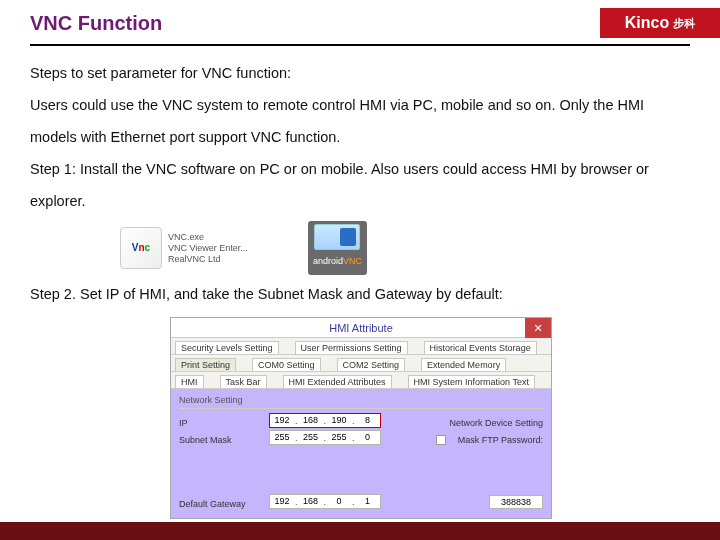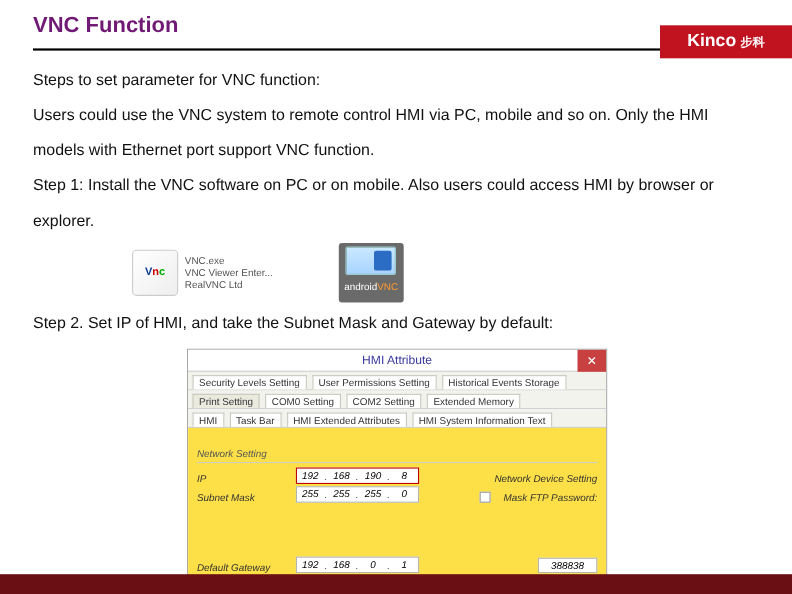--- a/index.html
+++ b/index.html
@@ -1,42 +1,42 @@
 <!DOCTYPE html>
 <html><head>
 <meta charset="utf-8">
 <style>
   * { box-sizing: border-box; }
   body { margin:0; padding:0; width:720px; height:540px; font-family: Arial, sans-serif; background:#fff; position:relative; overflow:hidden; }
   .page { width:720px; height:540px; position:relative; }
   .header { width:720px; height:40px; position:relative; }
   .title { font-size:20px; font-weight:bold; color:#701a75; padding:12px 0 6px 30px; }
-  .brand-block { position:absolute; right:0; top:23px; width:120px; height:30px; background:#c1121f; color:#fff; font-weight:bold; font-size:16px; display:flex; align-items:center; justify-content:center; font-family: Verdana, sans-serif; }
+  .brand-block { position:absolute; right:0; top:8px; width:120px; height:30px; background:#c1121f; color:#fff; font-weight:bold; font-size:16px; display:flex; align-items:center; justify-content:center; font-family: Verdana, sans-serif; }
   .brand-cn { font-size:11px; margin-left:4px; }
   .rule { height:0; border-top:2px solid #000; margin:4px 30px 0 30px; }
   .body-text { padding:12px 30px 0 30px; font-size:14.5px; line-height:2.2; color:#111; }
   .icons-row { display:flex; gap:60px; padding:4px 0 4px 90px; align-items:center; }
   .vnc-win { display:flex; align-items:center; gap:6px; }
   .vnc-win-logo { width:42px; height:42px; border:1px solid #ccc; border-radius:4px; background:linear-gradient(135deg,#fff,#eee); display:flex; align-items:center; justify-content:center; font-size:10px; font-weight:bold; }
   .vnc-win-logo .v { color:#0b3d91; } .vnc-win-logo .n { color:#c00; } .vnc-win-logo .c { color:#0a0; }
   .tiny { font-size:9px; color:#555; line-height:1.2; }
   .vnc-and { background:#6a6a6a; border-radius:3px; padding:3px 5px; display:flex; flex-direction:column; align-items:center; gap:2px; }
   .vnc-and-tile { width:46px; height:26px; background:linear-gradient(#c9e8ff,#a9d4ff); border:1px solid #9cc; border-radius:2px; position:relative; }
   .vnc-and-tile::after { content:""; position:absolute; right:3px; top:3px; width:16px; height:18px; background:#2b6cc4; border-radius:2px; }
   .vnc-and-txt { font-size:9px; color:#fff; }
   .vnc-and-txt .orange { color:#ff9a2e; }
 
   .dialog-wrap { padding:6px 0 0 170px; }
   .dialog { width:382px; border:1px solid #a8a8a8; font-size:10px; font-family: "Segoe UI", Tahoma, sans-serif; }
   .dlg-title { height:20px; background:#fff; border-bottom:1px solid #ccc; display:flex; align-items:center; justify-content:center; color:#3a3aa0; position:relative; font-size:11px; }
   .dlg-close { position:absolute; right:0; top:0; width:26px; height:20px; background:#c94040; color:#fff; display:flex; align-items:center; justify-content:center; font-size:11px; }
-  .tabstrip { background:#f3f3ee; padding:3px 4px 0 4px; display:flex; gap:5px; border-bottom:1px solid #ccc; }
+  .tabstrip { background:#f3f3ee; padding:3px 4px 0 4px; display:flex; gap:16px; border-bottom:1px solid #ccc; }
   .tab { background:#fff; border:1px solid #c8c8be; border-bottom:none; padding:1px 5px; font-size:9px; color:#333; white-space:nowrap; }
   .tabrow2 .tab:first-child { background:#eaeadf; }
-  .dlg-body { background:#fde047; padding:16px 8px 8px 8px;font-style:italic; }
+  .dlg-body { background:#c4b5fd; padding:4px 8px 8px 8px; }
   .group-title { font-size:9px; color:#555; padding:2px 0; }
   .group-line { height:1px; background:#cfcfc4; margin:1px 0 3px 0; }
   .frow { display:flex; align-items:flex-end; gap:12px; padding:1px 0; }
   .flabel { width:78px; font-size:9px; color:#333; }
   .ipbox { display:flex; align-items:center; border:1px solid #b00; background:#fff; height:15px; }
   .ipbox.plain { border-color:#b6b6ac; }
   .oct { width:24px; text-align:center; font-size:9px; line-height:13px; }
   .dot { font-size:9px; padding:0 1px; color:#444; }
   .chk { width:10px; height:10px; border:1px solid #999; background:#fff; display:inline-block; }
   .rlabel { font-size:9px; color:#333; }

